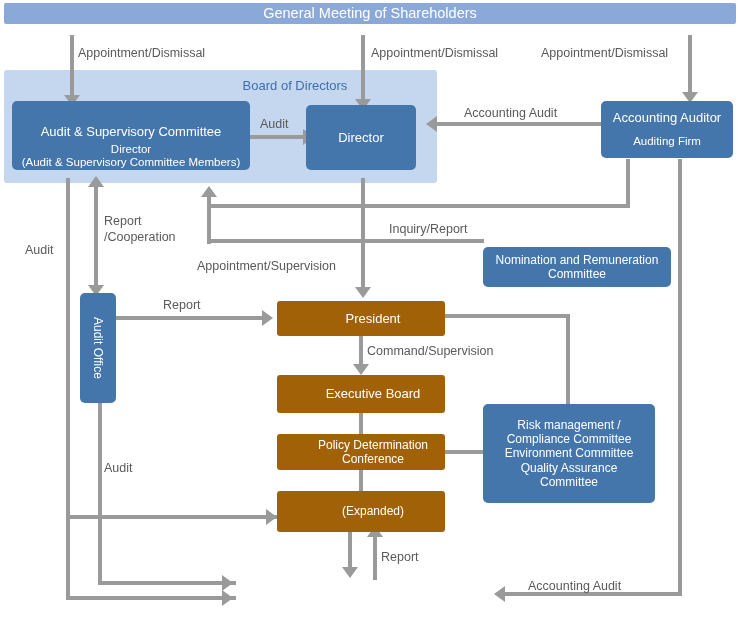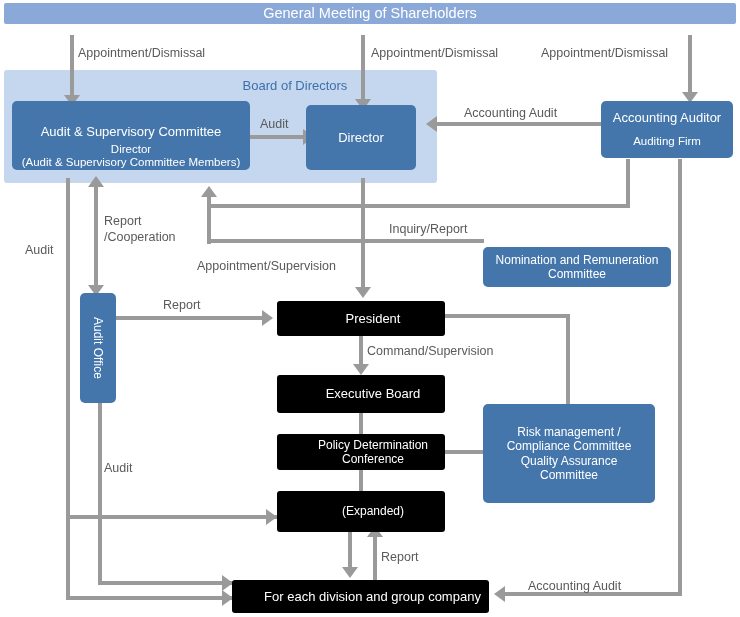--- a/index.html
+++ b/index.html
@@ -4,21 +4,21 @@
 <title>Corporate Governance Structure</title>
 <style>
   html,body{margin:0;padding:0;background:#ffffff;}
   body{font-family:"Liberation Sans","DejaVu Sans",sans-serif;}
   #diagram{position:relative;width:740px;height:617px;background:#ffffff;overflow:hidden;}
 
   .box{position:absolute;box-sizing:border-box;display:flex;flex-direction:column;
        align-items:center;justify-content:center;text-align:center;color:#ffffff;
        line-height:1.18;}
   .dark{background:#4476ab;border-radius:5px;}
-  .mid{background:#000000;border-radius:3px;padding-left:24px;}
+  .mid{background:#a16207;border-radius:3px;padding-left:24px;}
   .banner{background:#8aa9d8;border-radius:2px;}
   .panel{position:absolute;background:#c4d7ef;border-radius:3px;}
   .panel-label{position:absolute;color:#3f6fab;font-size:13px;}
 
   .t18{font-size:14.5px;}
   .t15{font-size:13px;}
   .t13{font-size:12px;}
   .t12{font-size:11.5px;}
 
   .ln{position:absolute;background:#9a9a9a;}
@@ -159,19 +159,19 @@
 
   <div class="box mid t15" style="left:277px;top:375px;width:168px;height:38px;">Executive Board</div>
 
   <div class="box mid" style="left:277px;top:491px;width:168px;height:41px;">
     <div class="t13">(Expanded)</div>
   </div>
 
   <div class="box dark" style="left:483px;top:404px;width:172px;height:99px;">
     <div class="t13">Risk management /</div>
     <div class="t13">Compliance  Committee</div>
+    <div class="t13">Environment Committee</div>
     <div class="t13">Quality Assurance</div>
     <div class="t13">Committee</div>
   </div>
 
-  <div class="box mid t15" style="left:232px;top:580px;width:257px;height:33px;">For each division and group company</div>
 
 </div>
 
 </body></html>

